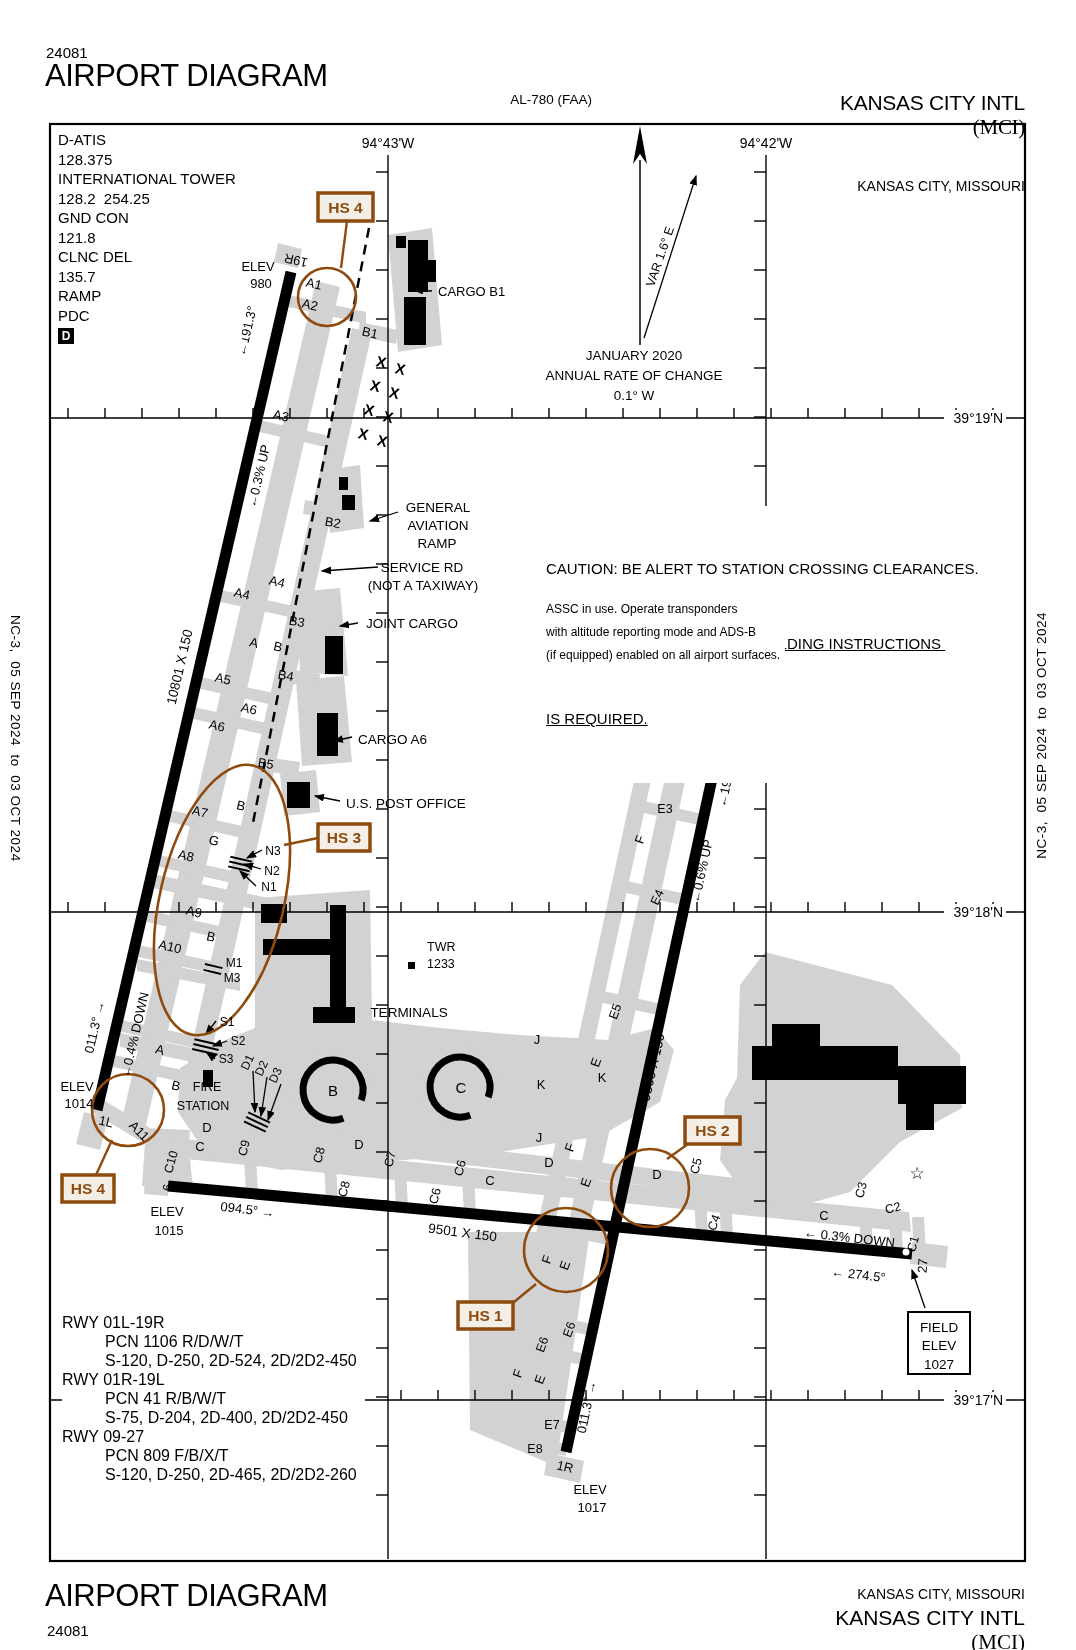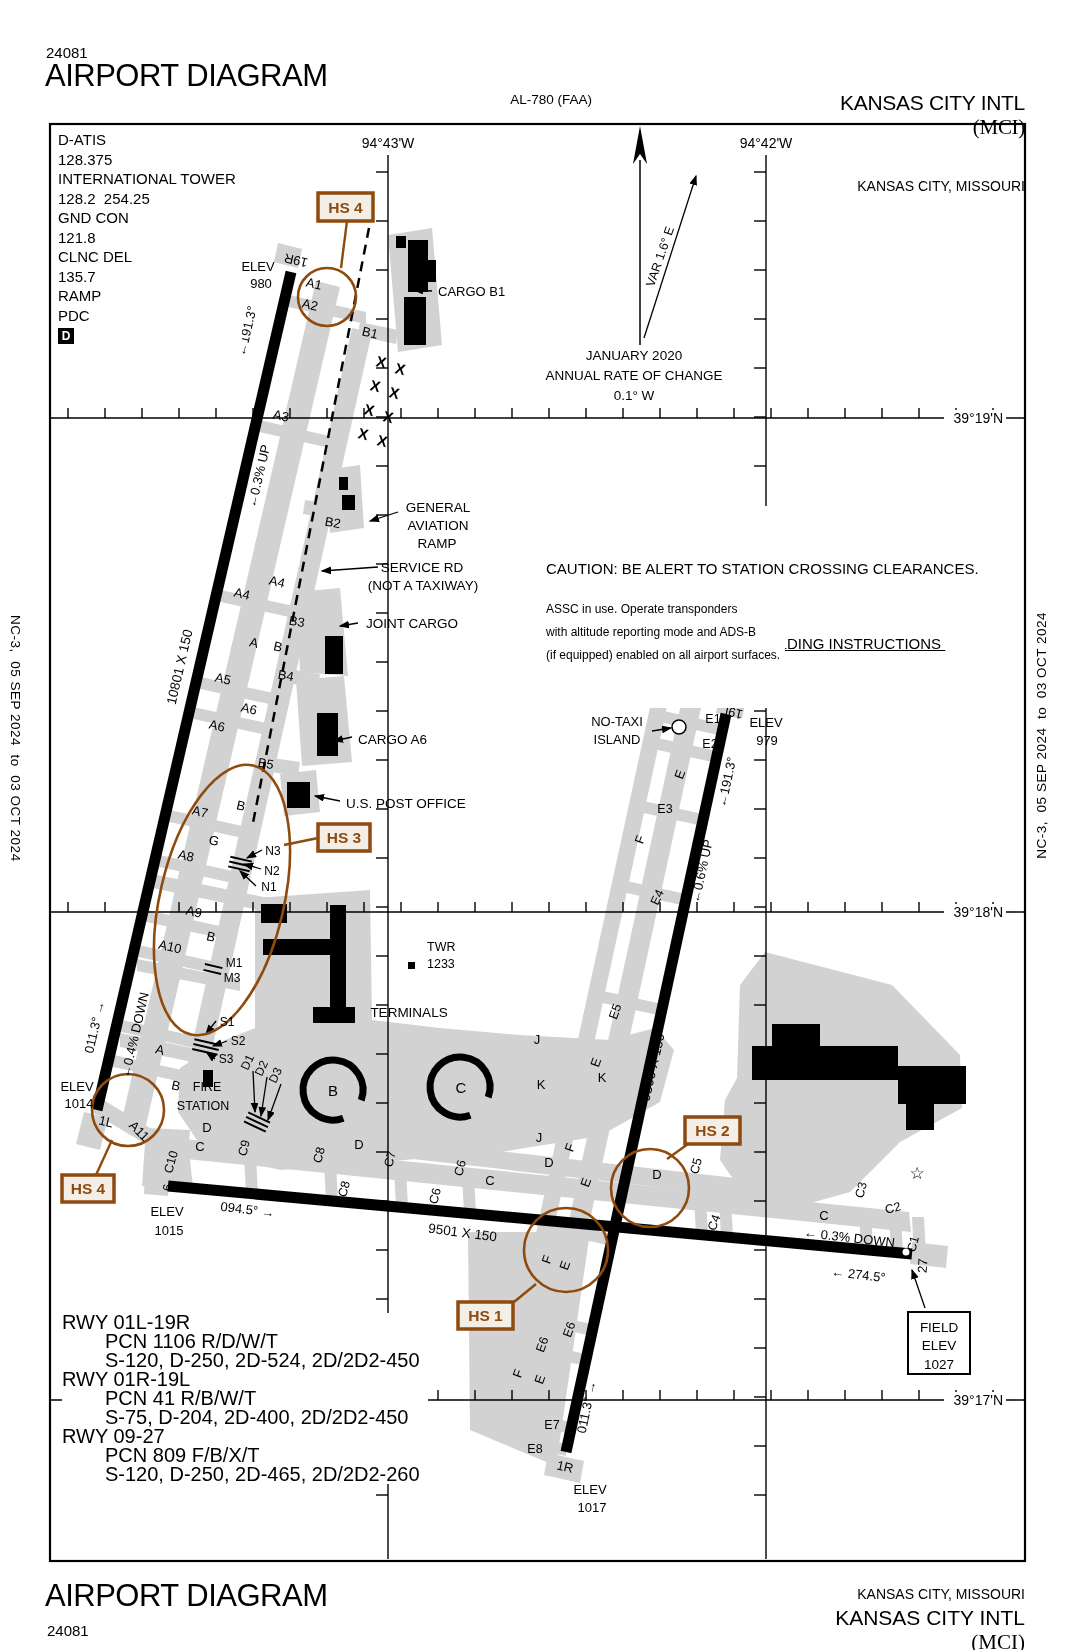--- a/index.html
+++ b/index.html
@@ -13,21 +13,21 @@
   .hdr-right{right:51px;top:55px;text-align:right;background:transparent}
   .apt-name{font-size:21px;letter-spacing:-0.3px}
   .serif{font-family:"Liberation Serif","DejaVu Serif",serif}
   .apt-city{font-size:14px;margin-top:2px}
   #comm{left:58px;top:130px;font-size:15px;line-height:19.5px;padding-right:6px}
   .pdcD{width:16px;height:16px;background:#000;color:#fff;font-weight:bold;font-size:12px;
         text-align:center;line-height:16px;margin-top:3px}
   #caution{left:544px;top:506px;font-size:15px;line-height:25px;padding:0 5px 2px 2px}
   #caution .u{text-decoration:underline}
   #assc{left:544px;top:598px;font-size:12px;line-height:23px;padding:0 5px 0 2px}
-  #rwyblk{left:62px;top:1313px;font-size:20px;line-height:19px;padding-right:8px}
+  #rwyblk{left:62px;top:1313px;font-size:16px;line-height:19px;padding-right:8px}
   #rwyblk .ind{margin-left:43px}
   .ftr-title{left:45px;top:1578px;font-size:31px;letter-spacing:-0.5px;background:transparent}
   .ftr-code{left:47px;top:1622px;font-size:15px;background:transparent}
   .ftr-city{right:51px;top:1586px;font-size:14px;text-align:right;background:transparent}
   .ftr-apt{right:51px;top:1606px;font-size:21px;text-align:right;background:transparent}
   .edge{position:absolute;z-index:2;font-size:13.5px;letter-spacing:0.5px;background:transparent;white-space:pre}
   #edgeL{left:8px;top:615px;writing-mode:vertical-rl}
   #edgeR{left:1034px;top:612px;writing-mode:vertical-rl;transform:rotate(180deg)}
 </style>
 </head>
@@ -521,20 +521,21 @@
     <div class="apt-name"><span>KANSAS CITY INTL</span>
       <span class="serif">(MCI)</span></div>
     <div class="apt-city">KANSAS CITY, MISSOURI</div>
   </div>
 
   <div class="blk" id="comm"><div>D-ATIS</div><div>128.375</div><div>INTERNATIONAL TOWER</div><div>128.2  254.25</div><div>GND CON</div><div>121.8</div><div>CLNC DEL</div><div>135.7</div><div>RAMP</div><div>PDC</div><div class="pdcD">D</div></div>
 
   <div class="blk" id="caution">
     <div>CAUTION: BE ALERT TO STATION CROSSING CLEARANCES.</div>
     <div class="u">READBACK OF ALL RUNWAY HOLDING INSTRUCTIONS </div>
+    <div class="u">IS REQUIRED.</div>
   </div>
 
   <div class="blk" id="assc"><div>ASSC in use. Operate transponders</div><div>with altitude reporting mode and ADS-B</div><div>(if equipped) enabled on all airport surfaces.</div></div>
 
   <div class="blk" id="rwyblk"><div>RWY 01L-19R</div><div class="ind">PCN 1106 R/D/W/T</div><div class="ind">S-120, D-250, 2D-524, 2D/2D2-450</div><div>RWY 01R-19L</div><div class="ind">PCN 41 R/B/W/T</div><div class="ind">S-75, D-204, 2D-400, 2D/2D2-450</div><div>RWY 09-27</div><div class="ind">PCN 809 F/B/X/T</div><div class="ind">S-120, D-250, 2D-465, 2D/2D2-260</div></div>
 
   <div class="blk ftr-title">AIRPORT DIAGRAM</div>
   <div class="blk ftr-code">24081</div>
   <div class="blk ftr-city">KANSAS CITY, MISSOURI</div>
   <div class="blk ftr-apt"><span>KANSAS CITY INTL</span>

